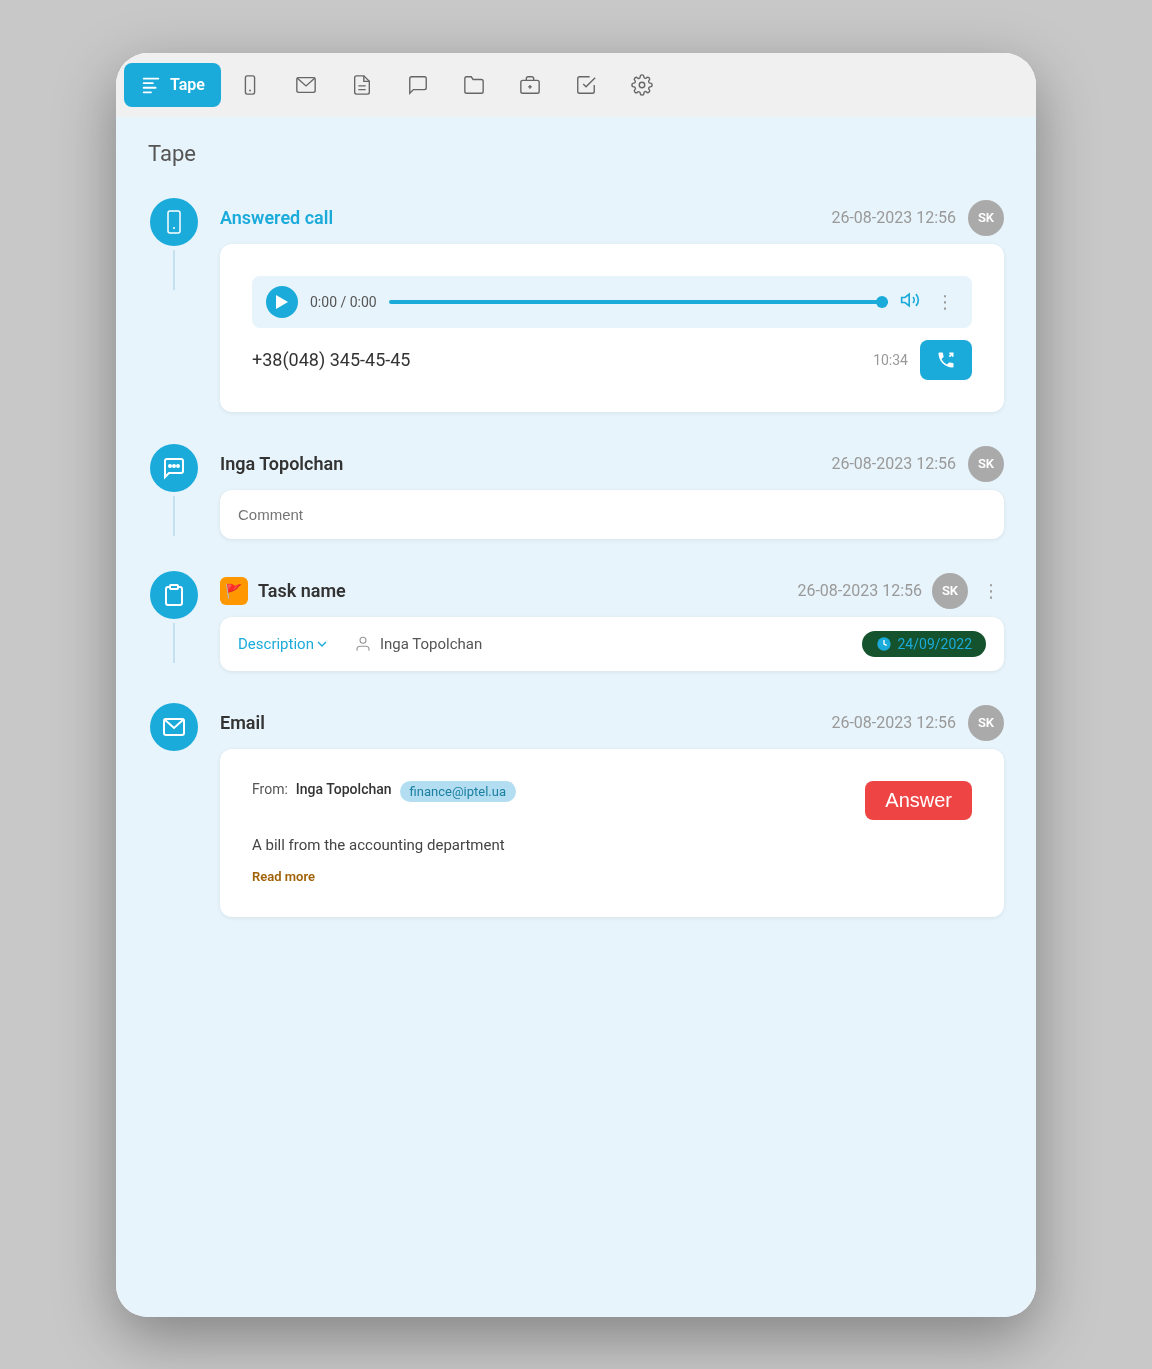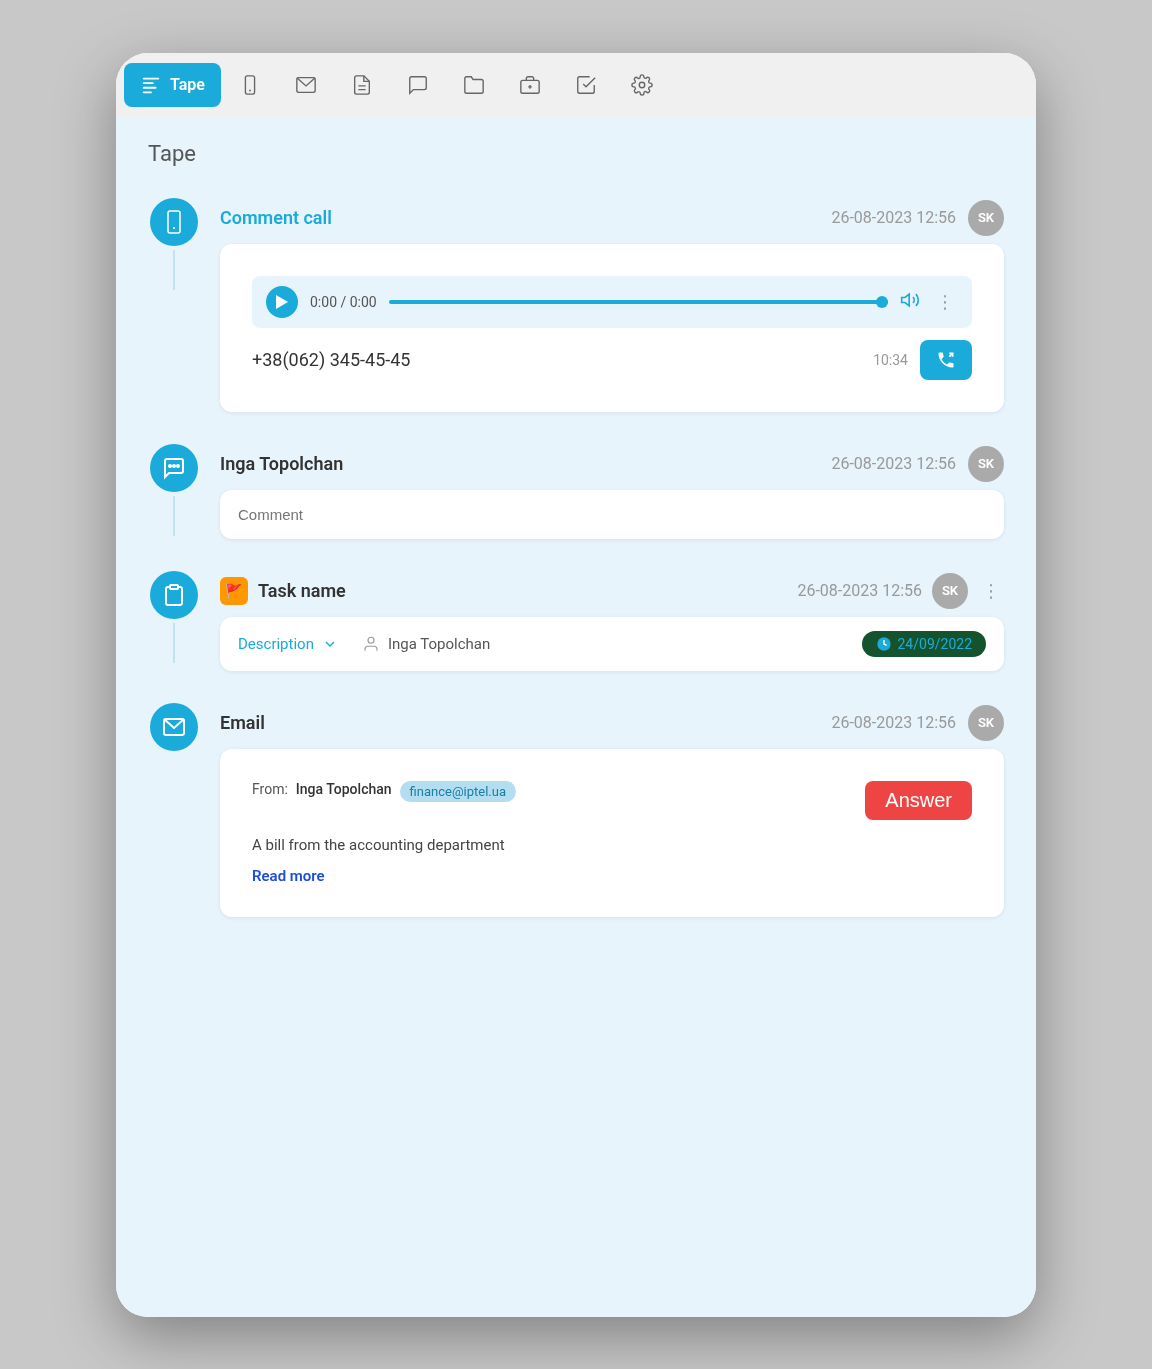--- a/index.html
+++ b/index.html
@@ -305,21 +305,21 @@
       padding: 14px 18px;
       display: flex;
       align-items: center;
       gap: 24px;
       box-shadow: 0 1px 4px rgba(0,0,0,0.08);
     }
 
     .desc-btn {
       display: flex;
       align-items: center;
-      gap: 8px;
+      gap: 0;
       color: #1aabdb;
       font-size: 15px;
       cursor: pointer;
     }
 
     .assignee {
       display: flex;
       align-items: center;
       gap: 8px;
       color: #555;
@@ -378,22 +378,22 @@
     }
 
     .email-subject {
       font-size: 15px;
       color: #444;
       margin-bottom: 10px;
       line-height: 1.5;
     }
 
     .read-more {
-      color: #1d4ed8;
-      font-size: 15px;
+      color: #a16207;
+      font-size: 13px;
       font-weight: 600;
       cursor: pointer;
     }
   </style>
 </head>
 <body>
 
 <div class="device-wrapper">
 
   <div class="top-nav">
@@ -469,21 +469,21 @@
           <div class="timeline-icon">
             <svg width="24" height="24" viewBox="0 0 24 24" fill="white">
               <rect x="6" y="1" width="12" height="22" rx="2" ry="2" stroke="white" stroke-width="1.5" fill="none"></rect>
               <circle cx="12" cy="18" r="1" fill="white"></circle>
             </svg>
           </div>
           <div class="timeline-line"></div>
         </div>
         <div class="timeline-body">
           <div class="timeline-header">
-            <span class="timeline-title">Comment call</span>
+            <span class="timeline-title">Answered call</span>
             <span class="timeline-date">
               <span>26-08-2023</span>&nbsp;<span>12:56</span>
             </span>
             <div class="avatar">SK</div>
           </div>
           <div class="card">
             <div class="audio-player">
               <div class="play-btn">
                 <svg width="12" height="14" viewBox="0 0 12 14" fill="white">
                   <polygon points="0,0 12,7 0,14"></polygon>
@@ -496,21 +496,21 @@
               <div class="audio-volume">
                 <svg width="20" height="20" viewBox="0 0 24 24" fill="none" stroke="#1aabdb" stroke-width="2">
                   <polygon points="11 5 6 9 2 9 2 15 6 15 11 19 11 5"></polygon>
                   <path d="M15.54 8.46a5 5 0 0 1 0 7.07"></path>
                   <path d="M19.07 4.93a10 10 0 0 1 0 14.14"></path>
                 </svg>
               </div>
               <div class="more-btn">⋮</div>
             </div>
             <div class="call-info-row">
-              <span class="phone-number">+38(062) 345-45-45</span>
+              <span class="phone-number">+38(048) 345-45-45</span>
               <span class="call-duration">10:34</span>
               <button class="call-btn">
                 <svg width="20" height="20" viewBox="0 0 24 24" fill="white">
                   <path d="M6.6 10.8c1.4 2.8 3.8 5.1 6.6 6.6l2.2-2.2c.3-.3.7-.4 1-.2 1.1.4 2.3.6 3.6.6.6 0 1 .4 1 1V20c0 .6-.4 1-1 1-9.4 0-17-7.6-17-17 0-.6.4-1 1-1h3.5c.6 0 1 .4 1 1 0 1.3.2 2.5.6 3.6.1.3 0 .7-.2 1L6.6 10.8z"></path>
                   <path d="M20 4L16 8" stroke="white" stroke-width="2"></path>
                   <path d="M16 4h4v4" stroke="white" stroke-width="2" fill="none"></path>
                 </svg>
               </button>
             </div>
           </div>

